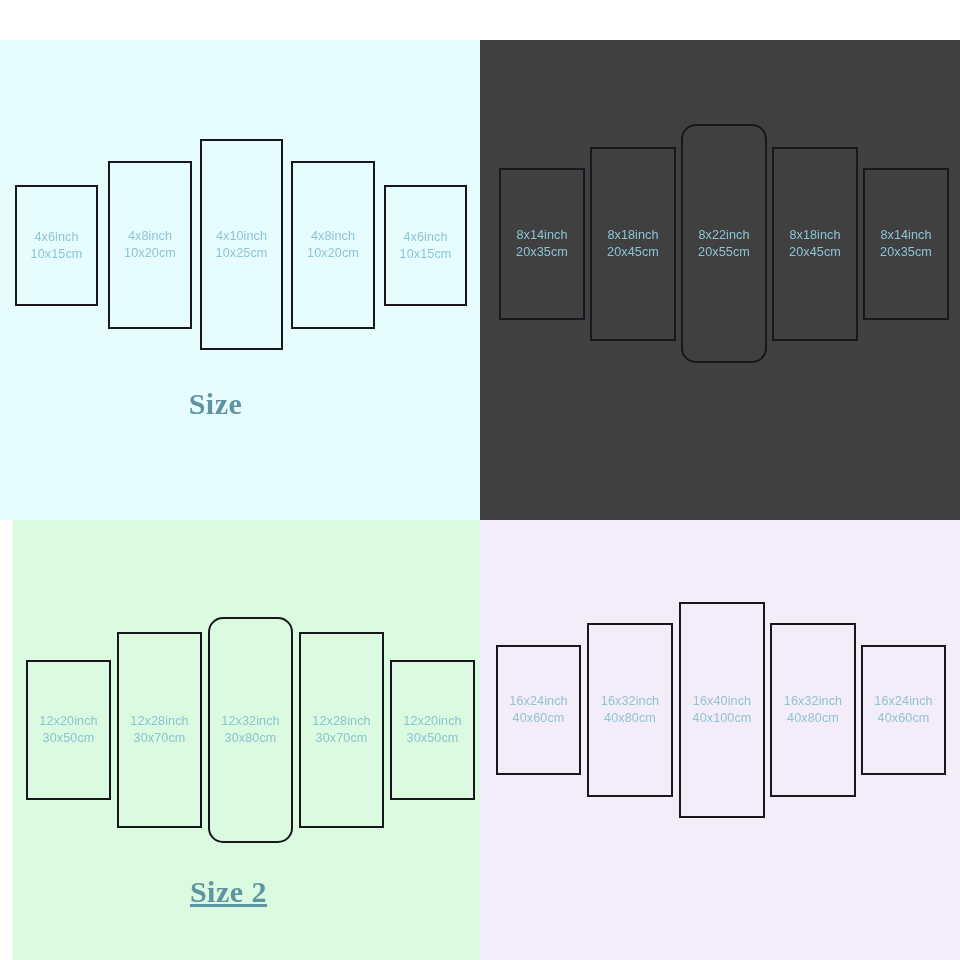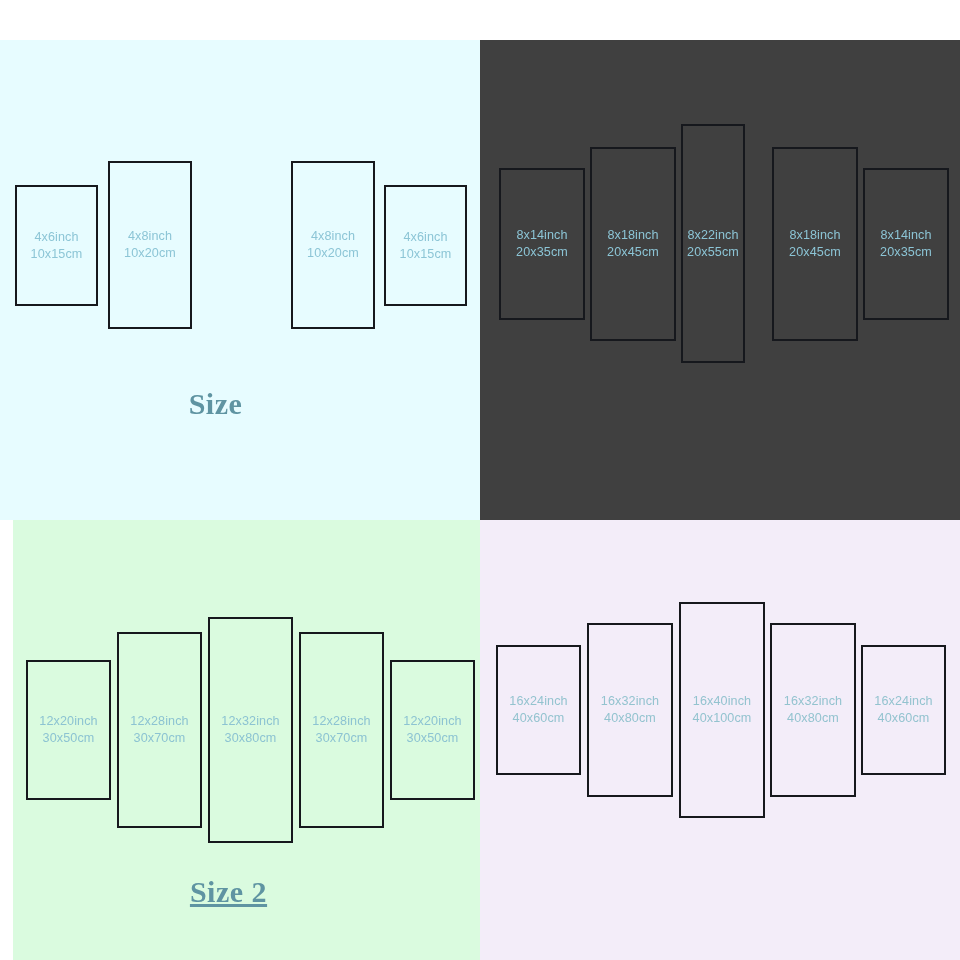--- a/index.html
+++ b/index.html
@@ -86,20 +86,26 @@
           <span>4x6inch</span>
           <span class="lbl-cm">10x15cm</span>
         </span>
       </div>
       <div class="panel" style="left:108px; top:121px; width:84px;  height:168px;">
         <span class="panel-label">
           <span>4x8inch</span>
           <span class="lbl-cm">10x20cm</span>
         </span>
       </div>
+      <div class="panel" style="left:200px; top:99px;  width:83px;  height:211px;">
+        <span class="panel-label">
+          <span>4x10inch</span>
+          <span class="lbl-cm">10x25cm</span>
+        </span>
+      </div>
       <div class="panel" style="left:291px; top:121px; width:84px;  height:168px;">
         <span class="panel-label">
           <span>4x8inch</span>
           <span class="lbl-cm">10x20cm</span>
         </span>
       </div>
       <div class="panel" style="left:384px; top:145px; width:83px;  height:121px;">
         <span class="panel-label">
           <span>4x6inch</span>
           <span class="lbl-cm">10x15cm</span>
@@ -116,21 +122,21 @@
           <span>8x14inch</span>
           <span class="lbl-cm">20x35cm</span>
         </span>
       </div>
       <div class="panel" style="left:110px; top:107px; width:86px;  height:194px;">
         <span class="panel-label">
           <span>8x18inch</span>
           <span class="lbl-cm">20x45cm</span>
         </span>
       </div>
-      <div class="panel" style="left:201px; top:84px;  width:64px;  height:239px;">
+      <div class="panel" style="left:201px; top:84px;  width:86px;  height:239px;border-radius:15px;">
         <span class="panel-label">
           <span>8x22inch</span>
           <span class="lbl-cm">20x55cm</span>
         </span>
       </div>
       <div class="panel" style="left:292px; top:107px; width:86px;  height:194px;">
         <span class="panel-label">
           <span>8x18inch</span>
           <span class="lbl-cm">20x45cm</span>
         </span>
@@ -151,21 +157,21 @@
           <span>12x20inch</span>
           <span class="lbl-cm">30x50cm</span>
         </span>
       </div>
       <div class="panel" style="left:104px; top:112px; width:85px;  height:196px;">
         <span class="panel-label">
           <span>12x28inch</span>
           <span class="lbl-cm">30x70cm</span>
         </span>
       </div>
-      <div class="panel" style="left:195px; top:97px;  width:85px;  height:226px;">
+      <div class="panel" style="left:195px; top:97px;  width:85px;  height:226px;border-radius:15px;">
         <span class="panel-label">
           <span>12x32inch</span>
           <span class="lbl-cm">30x80cm</span>
         </span>
       </div>
       <div class="panel" style="left:286px; top:112px; width:85px;  height:196px;">
         <span class="panel-label">
           <span>12x28inch</span>
           <span class="lbl-cm">30x70cm</span>
         </span>

